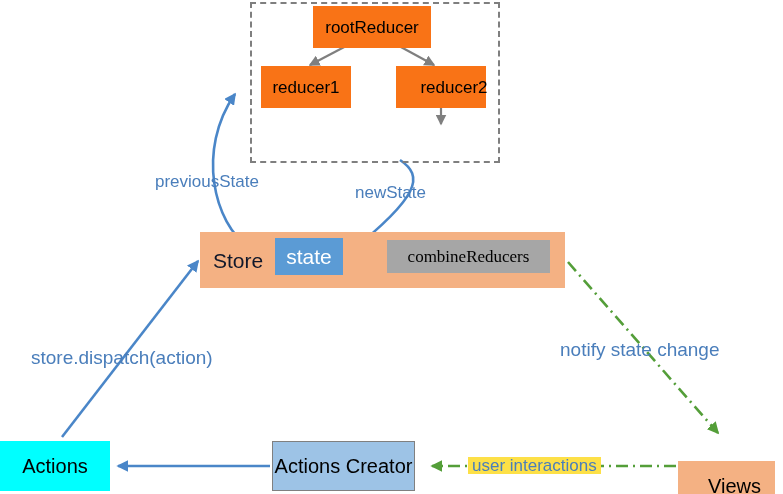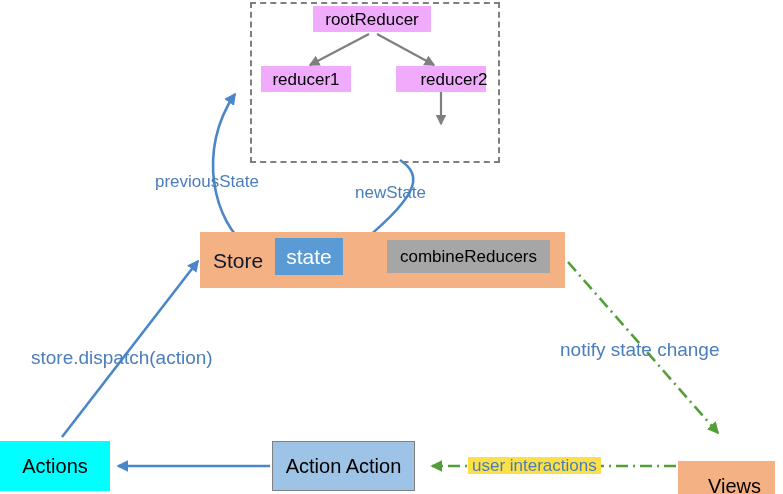--- a/index.html
+++ b/index.html
@@ -30,43 +30,44 @@
     box-sizing: border-box;
     display: flex;
     align-items: center;
     justify-content: center;
     text-align: center;
     white-space: nowrap;
     line-height: 1;
     z-index: 3;
   }
   .reducer-node {
-    background: #f0abfc;
+    background: #f97316;
     color: #000000;
     font-size: 17px;
-    height: 26px;
+    height: 42px;
     justify-content: center;
   }
   .store-box {
     background: #f4b183;
     color: #0f172a;
     font-size: 21px;
     justify-content: flex-start;
     padding-left: 13px;
     z-index: 2;
   }
   .state-box {
     background: #5b9bd5;
     color: #ffffff;
     font-size: 21px;
   }
   .combine-box {
     background: #a6a6a6;
     color: #000000;
     font-size: 17px;
+    font-family: Liberation Serif, serif;
   }
   .actions-box {
     background: #00ffff;
     color: #000000;
     font-size: 20px;
   }
   .creator-box {
     background: #9dc3e6;
     border: 1px solid #808080;
     color: #000000;
@@ -162,21 +163,21 @@
 
   <div class="node combine-box" style="left:387px; top:240px; width:163px; height:33px;">
     <span>combineReducers</span>
   </div>
 
   <div class="node actions-box" style="left:0px; top:441px; width:110px; height:50px;">
     <span>Actions</span>
   </div>
 
   <div class="node creator-box" style="left:272px; top:441px; width:143px; height:50px;">
-    <span>Action Action</span>
+    <span>Actions Creator</span>
   </div>
 
   <div class="node views-box" style="left:678px; top:461px; width:97px; height:50px;padding-left:16px;">
     <span>Views</span>
   </div>
 
   <div class="edge-label lbl-prev" style="left:155px; top:173px;">previousState</div>
 
   <div class="edge-label lbl-new" style="left:355px; top:184px;">newState</div>
 

